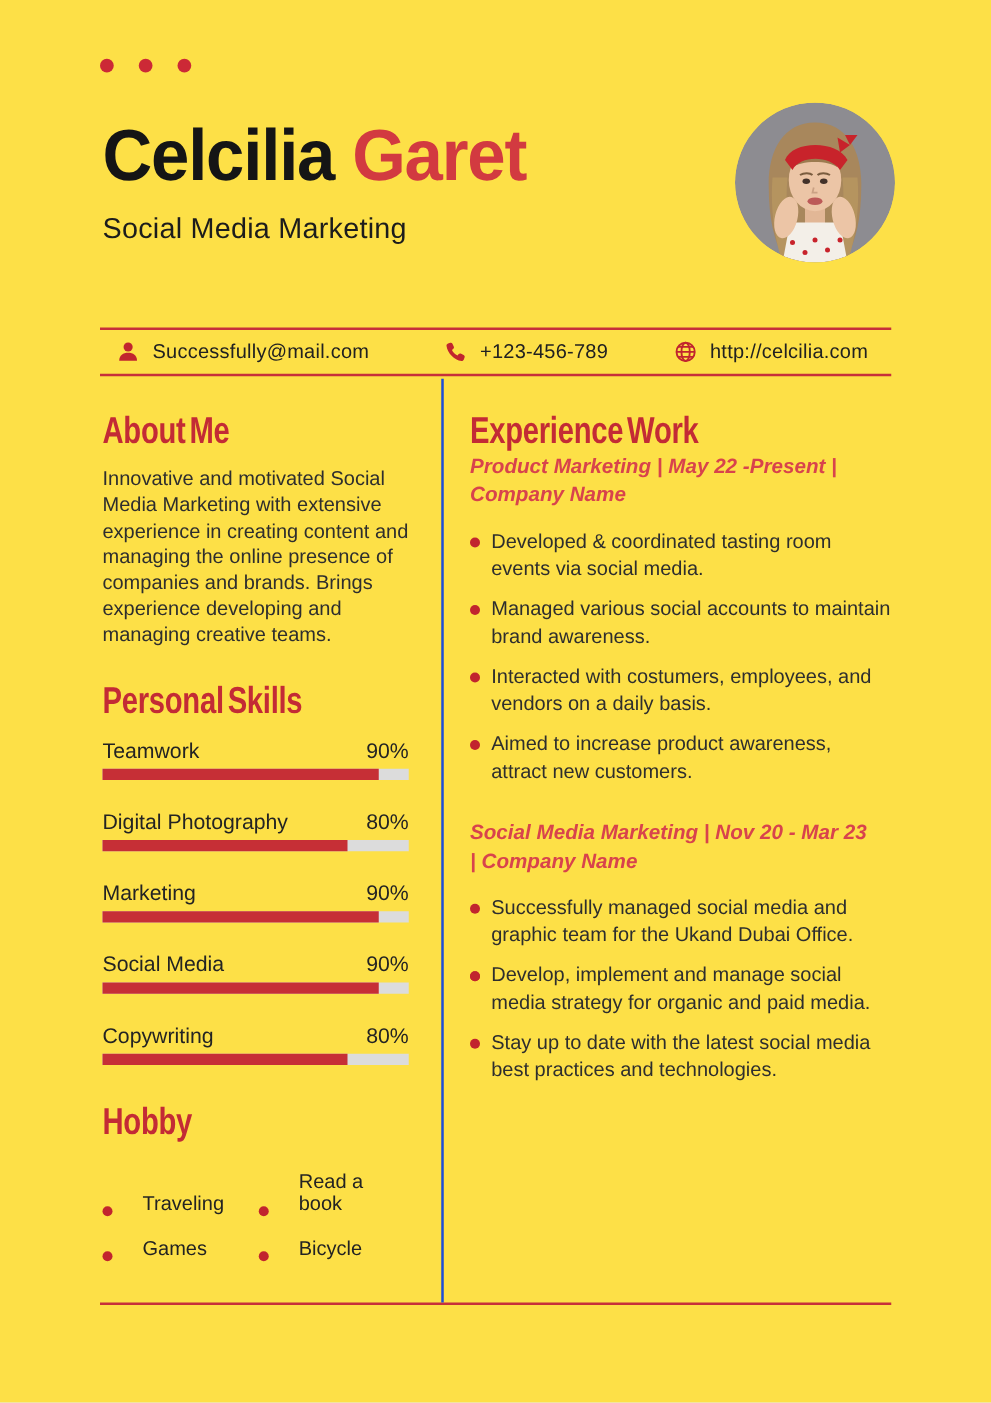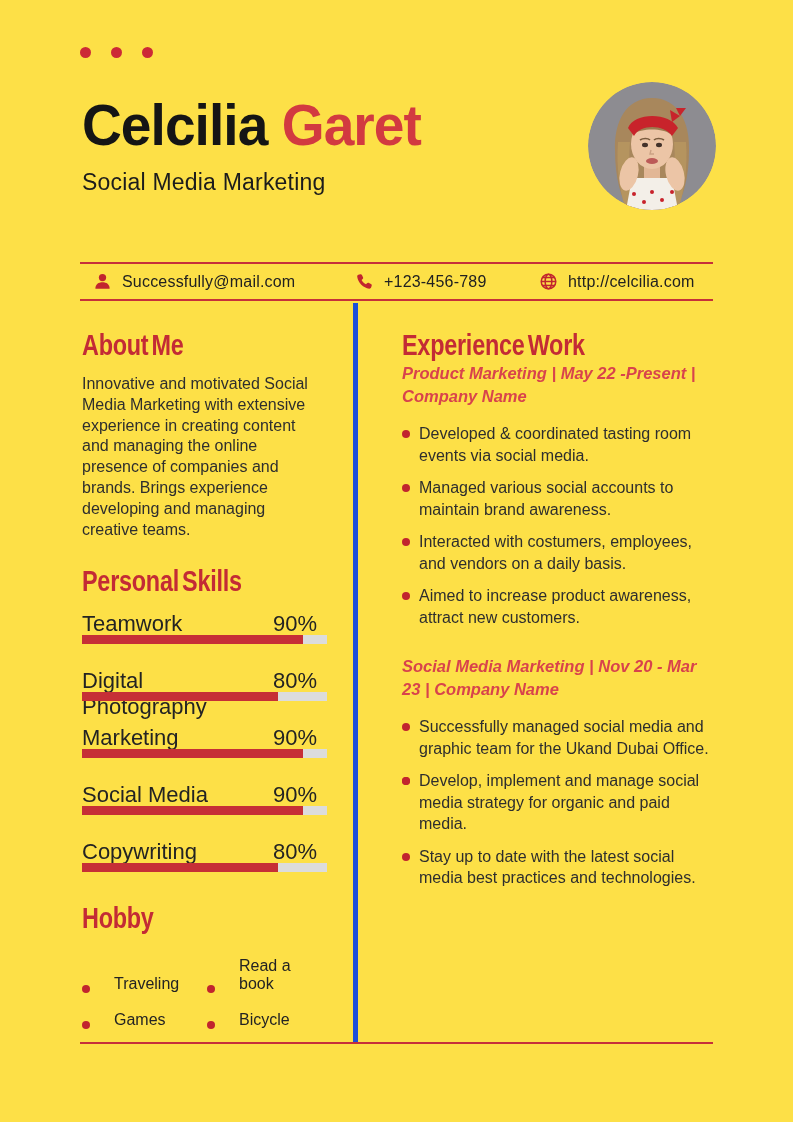--- a/index.html
+++ b/index.html
@@ -40,36 +40,36 @@
   .contact-item.c2 { left:275px; }
   .contact-item.c3 { left:459px; }
   .contact-text { font-size:16px; font-weight:500; color:#212121; letter-spacing:0.2px; }
   .cicon { width:19px; height:19px; display:inline-flex; }
 
   
   .columns {
     position:absolute; left:80px; top:303px; width:633px; height:741px;
     display:flex; border-bottom:2px solid #c6303a;
   }
-  .col-left { width:273px; padding:0 36px 0 2px; }
-  .col-right { flex:1; border-left:5px solid #1d4ed8; padding-left:44px; }
+  .col-left { width:273px; padding:0 26px 0 2px; }
+  .col-right { flex:1; border-left:2px solid #1d4ed8; padding-left:21px; }
 
   .section-title {
     font-size:30px; font-weight:800; color:#c32b35; letter-spacing:-0.3px;
     word-spacing:-4px; display:inline-block; transform:scaleX(0.78);
     transform-origin:0 50%; white-space:nowrap; line-height:34px;
   }
   .mt-title { margin-top:25px; display:block; }
 
   .about-text { margin-top:12px; font-size:16px; line-height:20.8px; color:#2e2e2e; }
 
   .skills-title-wrap { margin-top:24px; }
   .skills-list { margin-top:13px; }
   .skill { height:57px; position:relative; }
-  .skill-top { display:flex; justify-content:space-between; align-items:baseline; font-size:22px; color:#232323; }
+  .skill-top { display:flex; justify-content:space-between; align-items:baseline; font-size:17px; color:#232323; }
   .skill-bar { position:absolute; left:0; top:24px; width:245px; height:9px; background:#dcdcdc; }
   .skill-bar-fill { height:100%; background:#c62f36; }
 
   .hobby-title-wrap { margin-top:5px; }
   .hobby-grid {
     margin-top:22px; display:grid; grid-template-columns:125px auto;
     row-gap:18px; column-gap:0;
   }
   .hobby-item { display:flex; align-items:flex-end; gap:24px; font-size:16px; color:#232323; }
   .rdot { width:8px; height:8px; border-radius:50%; background:#c1252e; flex:0 0 auto; }

